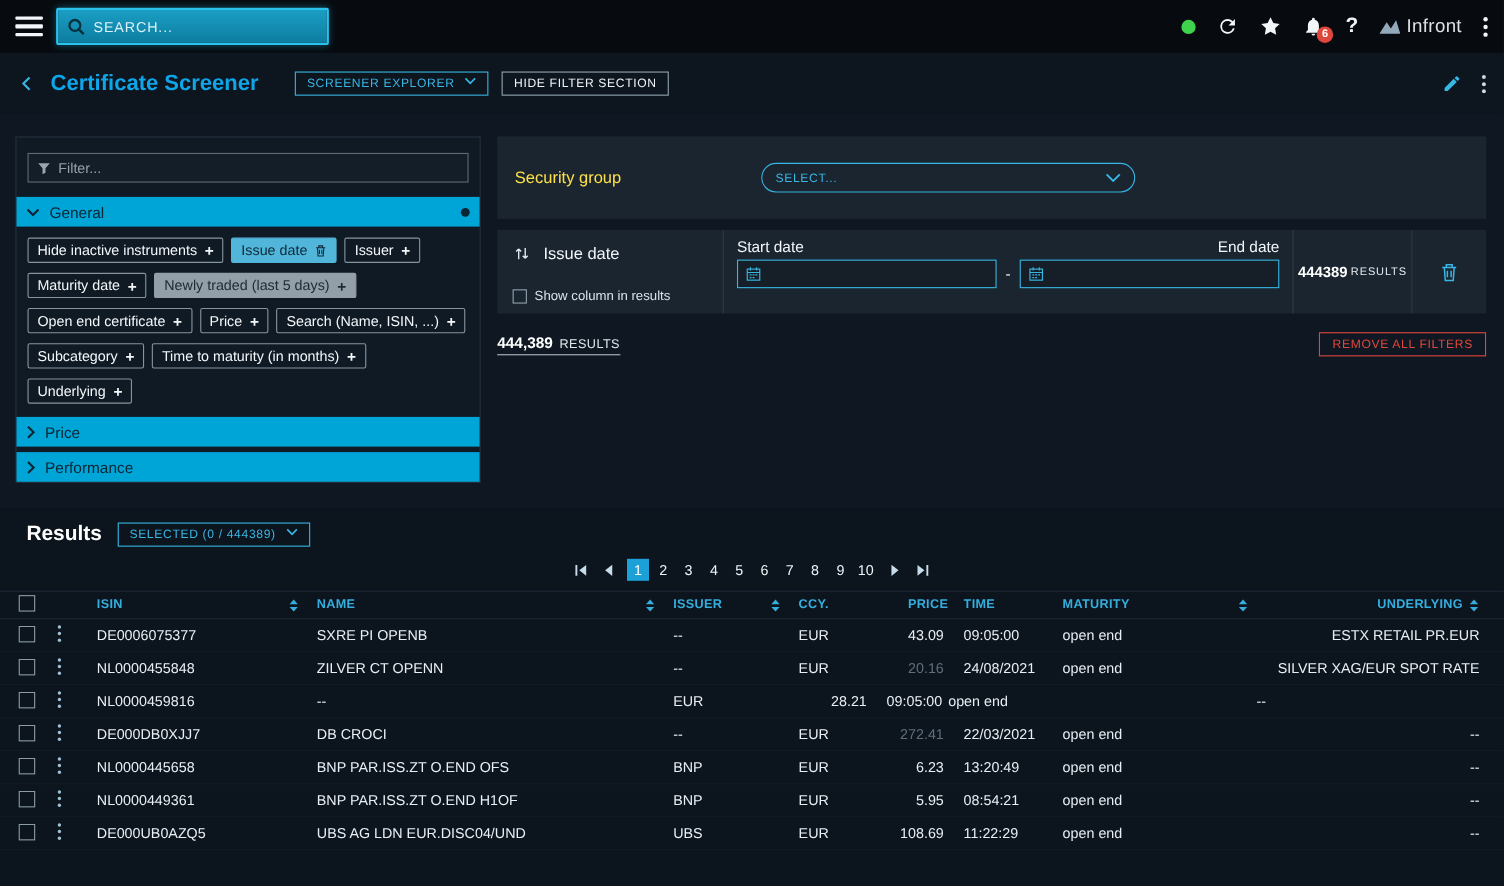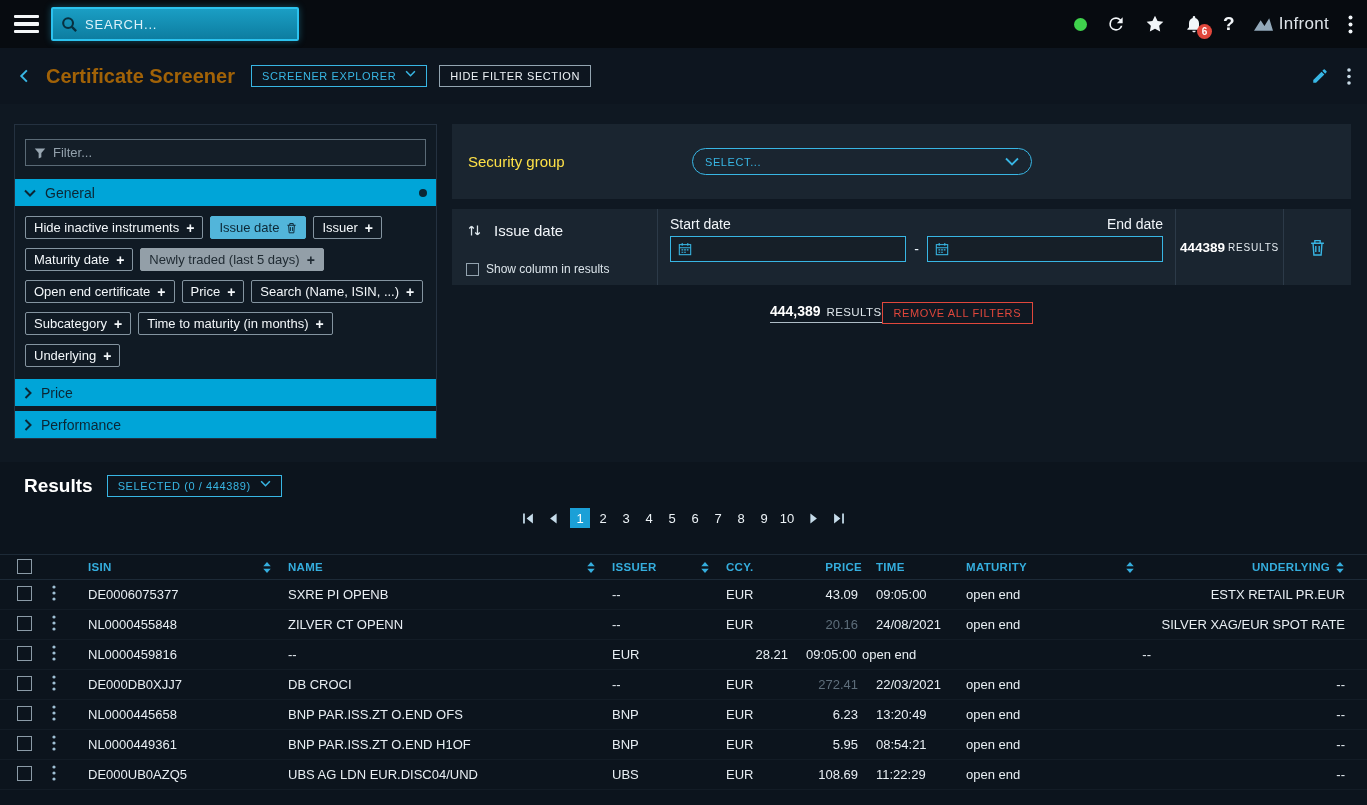--- a/index.html
+++ b/index.html
@@ -19,21 +19,21 @@
   .status-dot{width:13px;height:13px;border-radius:50%;background:var(--green,#3fd24c)}
   .tb-icon{display:inline-flex;align-items:center;justify-content:center;color:#f2f6f9;cursor:pointer}
   .bell-wrap{position:relative;display:inline-flex;cursor:pointer}
   .badge{position:absolute;right:-8px;bottom:-5px;background:var(--red,#e0473c);color:#fff;font-size:10px;font-weight:700;min-width:15px;height:15px;border-radius:8px;display:flex;align-items:center;justify-content:center;padding:0 3px}
   .help{font-size:19px;font-weight:700;color:#f2f6f9;cursor:pointer}
   .brand{display:flex;align-items:center;gap:6px;color:#dde3e8;font-size:17px;letter-spacing:.3px;cursor:default}
 
   
   .titlebar{flex:0 0 56px;display:flex;align-items:center;gap:12px;padding:0 16px;background:#0d151f}
   .back{display:inline-flex;color:var(--accent,#38b6e4);cursor:pointer}
-  .page-title{font-size:20px;font-weight:700;color:#a16207;margin-right:4px}
+  .page-title{font-size:20px;font-weight:700;color:#0ea5e9;margin-right:21px}
   .btn-outline-accent{display:inline-flex;align-items:flex-start;gap:9px;border:1px solid var(--accent,#38b6e4);color:var(--accent,#38b6e4);background:transparent;font-size:11px;letter-spacing:.6px;padding:4px 10px;cursor:pointer;font-family:inherit}
   .btn-outline-light{border:1px solid #93a5b1;color:#eef3f7;background:transparent;font-size:11px;letter-spacing:.6px;padding:4px 10px;cursor:pointer;font-family:Liberation Sans, sans-serif}
   .titlebar-right{margin-left:auto;display:flex;align-items:center;gap:18px}
   .pencil{color:var(--accent,#38b6e4);cursor:pointer}
   .kebab-light{color:#c8dae6;cursor:pointer}
 
   
   .main{flex:0 0 358px;display:flex;gap:15px;padding:20px 16px 0 14px;align-items:flex-start}
   .filter-panel{flex:0 0 423px;width:423px;background:#101a24;border:1px solid #243140}
   .filter-input{height:27px;border:1px solid #5a6a76;display:flex;align-items:center;gap:7px;padding:0 8px;margin:14px 10px 13px;background:rgba(255,255,255,.02)}
@@ -66,37 +66,37 @@
   .date-labels{display:flex;justify-content:space-between;font-size:14px;color:#f2f6fa;margin-bottom:4px}
   .date-inputs{display:flex;align-items:center;gap:8px}
   .date-input{flex:1;height:26px;border:1px solid var(--accent,#38b6e4);display:flex;align-items:center;gap:7px;padding:0 7px;background:rgba(0,0,0,.15);color:var(--accent,#38b6e4)}
   .date-input input{flex:1;min-width:0;background:transparent;border:0;outline:0;color:#e9f2f8;font-family:inherit}
   .date-sep{color:#e9f2f8;font-size:14px}
   .ip-results{border-left:1px solid #2c3a48;display:flex;align-items:center;justify-content:center;gap:3px}
   .ip-results .cnt{font-weight:700;font-size:13.5px;color:#fff}
   .ip-results .lbl{font-size:10px;letter-spacing:.8px;color:#e6edf2}
   .ip-trash{border-left:1px solid #2c3a48;display:flex;align-items:center;justify-content:center;color:var(--accent,#38b6e4);cursor:pointer}
 
-  .summary-row{display:flex;justify-content:center;align-items:center;margin-top:17px}
+  .summary-row{display:flex;justify-content:space-between;align-items:center;margin-top:17px}
   .total-results{display:inline-flex;align-items:baseline;gap:6px;border-bottom:1px solid #aebcc6;padding-bottom:3px;cursor:default}
   .total-results .num{font-size:14px;font-weight:700;color:#fff}
   .total-results .lbl{font-size:11.5px;letter-spacing:.4px;color:#dfe7ec}
   .remove-filters{border:1px solid var(--red,#e0473c);color:var(--red,#e0473c);background:transparent;font-size:11px;letter-spacing:.6px;padding:4px 11px;cursor:pointer;font-family:inherit}
 
   
   .results{flex:1;background:#0c141d;padding-top:13px;display:flex;flex-direction:column;min-height:0}
   .results-hdr{display:flex;align-items:center;gap:14px;padding:0 24px}
   .results-title{font-size:19px;font-weight:700;color:#fff}
   .pagination{display:flex;align-items:center;justify-content:center;gap:9px;margin-top:11px}
   .pg-btn{display:inline-flex;align-items:center;justify-content:center;color:#c6dcea;cursor:pointer;width:16px}
   .pages{display:flex;align-items:center;gap:3px}
   .page{min-width:20px;height:20px;display:inline-flex;align-items:center;justify-content:center;font-size:13px;color:#edf3f7;cursor:pointer;padding:0 2px}
   .page[data-active="true"]{background:#1ba0d7;color:#fff}
 
-  .table{margin-top:26px;display:flex;flex-direction:column;min-height:0}
+  .table{margin-top:9px;display:flex;flex-direction:column;min-height:0}
   .thead,.trow{display:grid;grid-template-columns:38px 36px 200px 324px 114px 66px 70px 104px 185px 1fr;align-items:center;padding:0 22px 0 14px}
   .thead{height:26px;color:#35aede;font-size:11.5px;font-weight:700;letter-spacing:.3px;border-top:1px solid #1d2a37;border-bottom:1px solid #1d2a37}
   .th{display:flex;align-items:center;justify-content:space-between;padding-right:16px;cursor:pointer;min-width:0}
   .th .th-label{white-space:nowrap;overflow:hidden;text-overflow:ellipsis}
   .th.no-sort{justify-content:flex-start;padding-right:0}
   .th.right{justify-content:flex-end;gap:5px;padding-right:0}
   .th.time-h{padding-left:14px}
   .sort-icon{color:#35aede;flex:0 0 auto}
   .trow{height:30px;font-size:13px;color:#e8eef3;border-bottom:1px solid rgba(120,145,165,.07)}
   .cell{white-space:nowrap;overflow:hidden;text-overflow:ellipsis;min-width:0}

